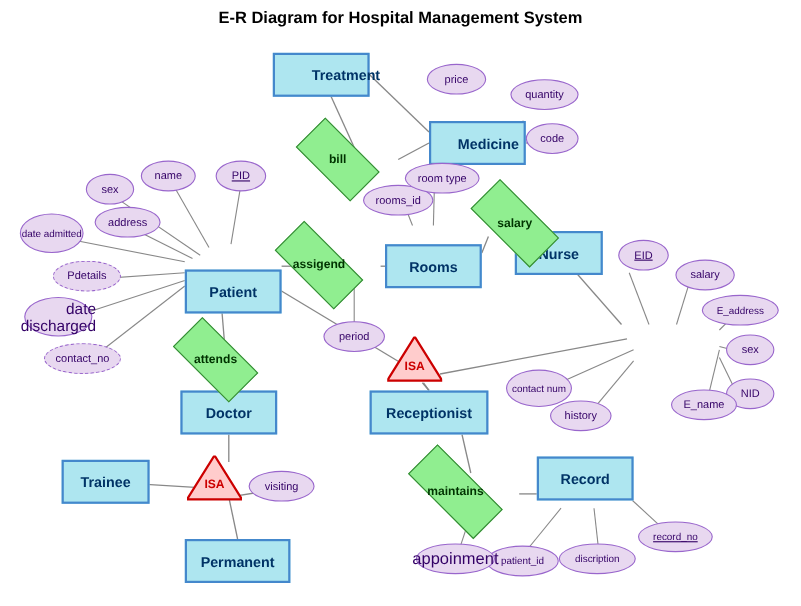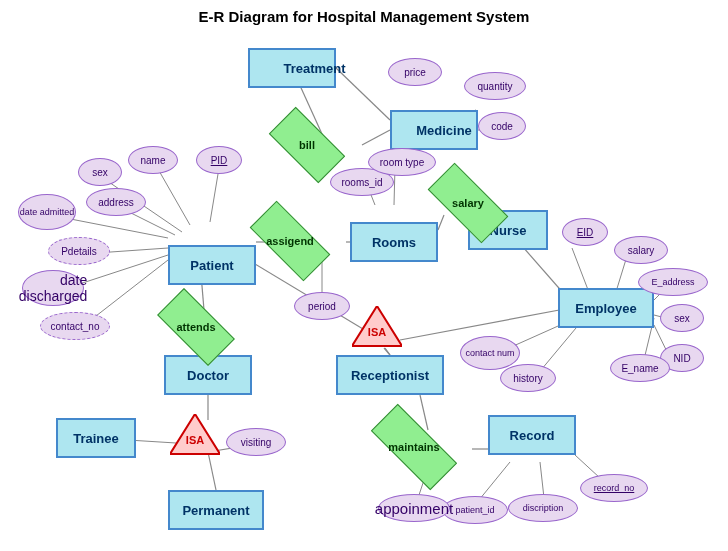--- a/index.html
+++ b/index.html
@@ -178,23 +178,20 @@
   </div>
   <div id="entity-patient" class="entity" style="left:168px; top:222px; width:88px; height:40px;margin-top:23px;">
     <span>Patient</span>
   </div>
   <div id="entity-rooms" class="entity" style="left:350px; top:222px; width:88px; height:40px;">
     <span>Rooms</span>
   </div>
   <div id="entity-nurse" class="entity" style="left:468px; top:210px; width:80px; height:40px;">
     <span>Nurse</span>
   </div>
-  <div id="entity-employee" class="entity" style="left:558px; top:288px; width:96px; height:40px;">
-    <span>Employee</span>
-  </div>
   <div id="entity-doctor" class="entity" style="left:164px; top:355px; width:88px; height:40px;">
     <span>Doctor</span>
   </div>
   <div id="entity-receptionist" class="entity" style="left:336px; top:355px; width:108px; height:40px;">
     <span>Receptionist</span>
   </div>
   <div id="entity-record" class="entity" style="left:488px; top:415px; width:88px; height:40px;">
     <span>Record</span>
   </div>
   <div id="entity-trainee" class="entity" style="left:56px; top:418px; width:80px; height:40px;">

